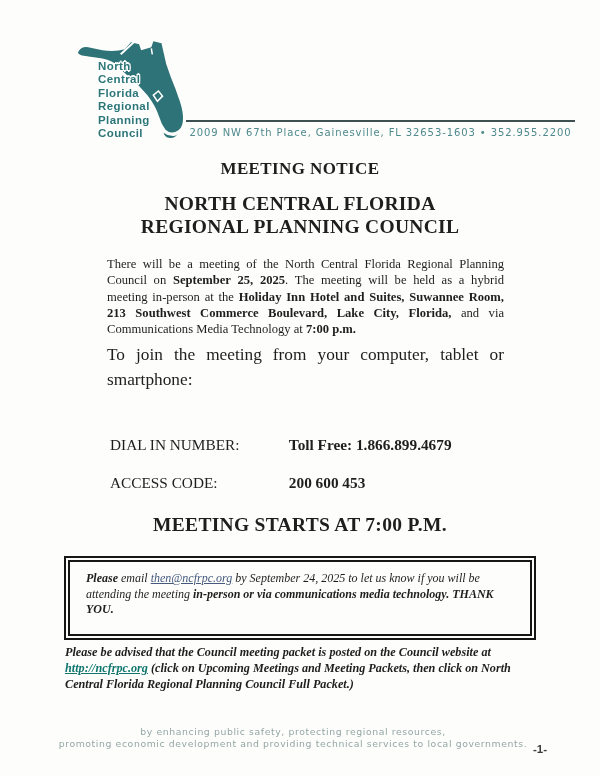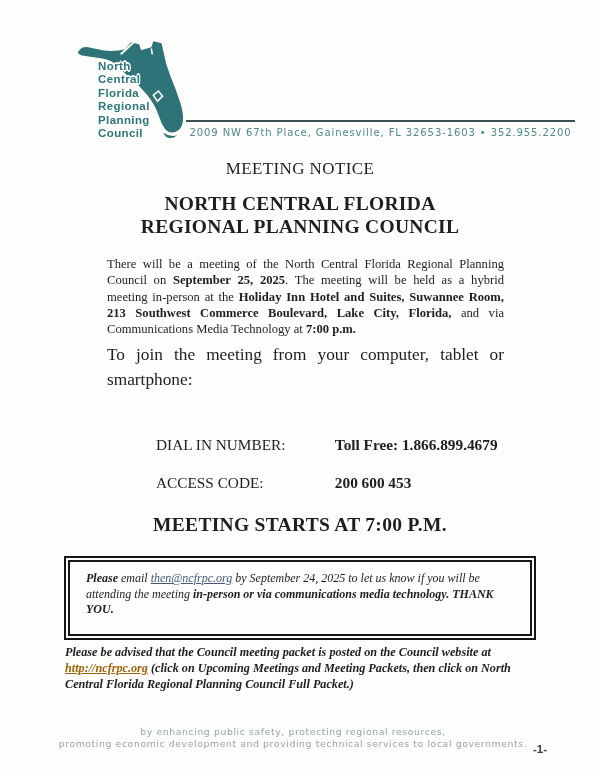--- a/index.html
+++ b/index.html
@@ -31,32 +31,32 @@
   }
   .hr-line{position:absolute;left:186px;top:120px;width:389px;height:2px;background:#3f5052;}
   .address{
     position:absolute;left:186px;top:127px;width:389px;
     text-align:center;
     font-family:"DejaVu Sans", sans-serif;
     font-size:10px;letter-spacing:.9px;color:#4e898b;
   }
   
   .kicker{position:absolute;left:0;top:159px;width:100%;text-align:center;
-    font-weight:normal;font-size:17px;letter-spacing:.4px;}
+    font-weight:bold;font-size:17px;letter-spacing:.4px;}
   .title{position:absolute;left:0;top:193px;width:100%;text-align:center;
     font-weight:bold;font-size:19.5px;line-height:22.5px;letter-spacing:.3px;}
   
   .intro{position:absolute;left:107px;top:256px;width:397px;
     font-size:12.6px;line-height:16.3px;text-align:justify;}
   .join{position:absolute;left:107px;top:343px;width:397px;
     font-size:17.3px;line-height:24.5px;text-align:justify;}
   .meet-link{position:absolute;left:108px;top:397px;
     font-size:17px;font-weight:bold;color:#1f3864;text-decoration:underline;cursor:pointer;}
   .dial-row{position:absolute;left:110px;font-size:15.3px;}
-  .dial-row .lbl{display:inline-block;width:175px;margin-left:46px;}
+  .dial-row .lbl{display:inline-block;width:175px;}
   .dial-row .val{font-weight:bold;}
   .row-dial{top:436px;}
   .row-access{top:474px;}
   .starts{position:absolute;left:0;top:514px;width:100%;text-align:center;
     font-weight:bold;font-size:19.5px;letter-spacing:.3px;}
   
   .rsvp-outer{position:absolute;left:64px;top:556px;width:464px;
     border:2px solid #161616;padding:2px;}
   .rsvp-inner{border:2px solid #161616;padding:9px 16px 16px 16px;}
   .rsvp-text{font-size:12px;line-height:15.6px;font-style:italic;width:418px;}
@@ -68,21 +68,21 @@
     font-family:"DejaVu Sans", sans-serif;
     font-size:9.3px;line-height:12.2px;letter-spacing:.6px;color:#94a6a5;}
   .page-num{position:absolute;left:533px;top:743px;
     font-family:"Liberation Sans", sans-serif;
     font-size:11.5px;font-weight:bold;color:#3c3c3c;}
   
   .b{font-weight:bold;}
   .i{font-style:italic;margin-top:15px;}
   .u{text-decoration:underline;}
   .email-link{color:#44597c;cursor:pointer;}
-  .web-link{color:#a16207;cursor:pointer;}
+  .web-link{color:#0f766e;cursor:pointer;}
 </style>
 </head>
 <body>
 
 <div class="page">
 
   <div class="logo">
     <svg width="112" height="104" viewBox="0 0 110 102">
       <path fill="#2d7377" d="M0,14 Q3,8 10,9 L24,12 Q36,14 46,11 L52,4 L60,6 L62,12 L72,9 L74,3 L82,5 L84,14 Q86,26 91,38 Q96,50 100,62 Q104,74 103,82 Q102,90 96,92 Q90,94 86,90 Q82,85 80,78 Q76,66 68,56 Q60,46 50,38 Q44,33 40,28 Q34,22 24,20 Q10,18 4,17 Q0,16 0,14 Z"></path>
       <path fill="#2d7377" d="M84,93 Q88,96 92,96 Q96,97 98,94 Q95,99 89,98 Q85,97 84,93 Z"></path>

